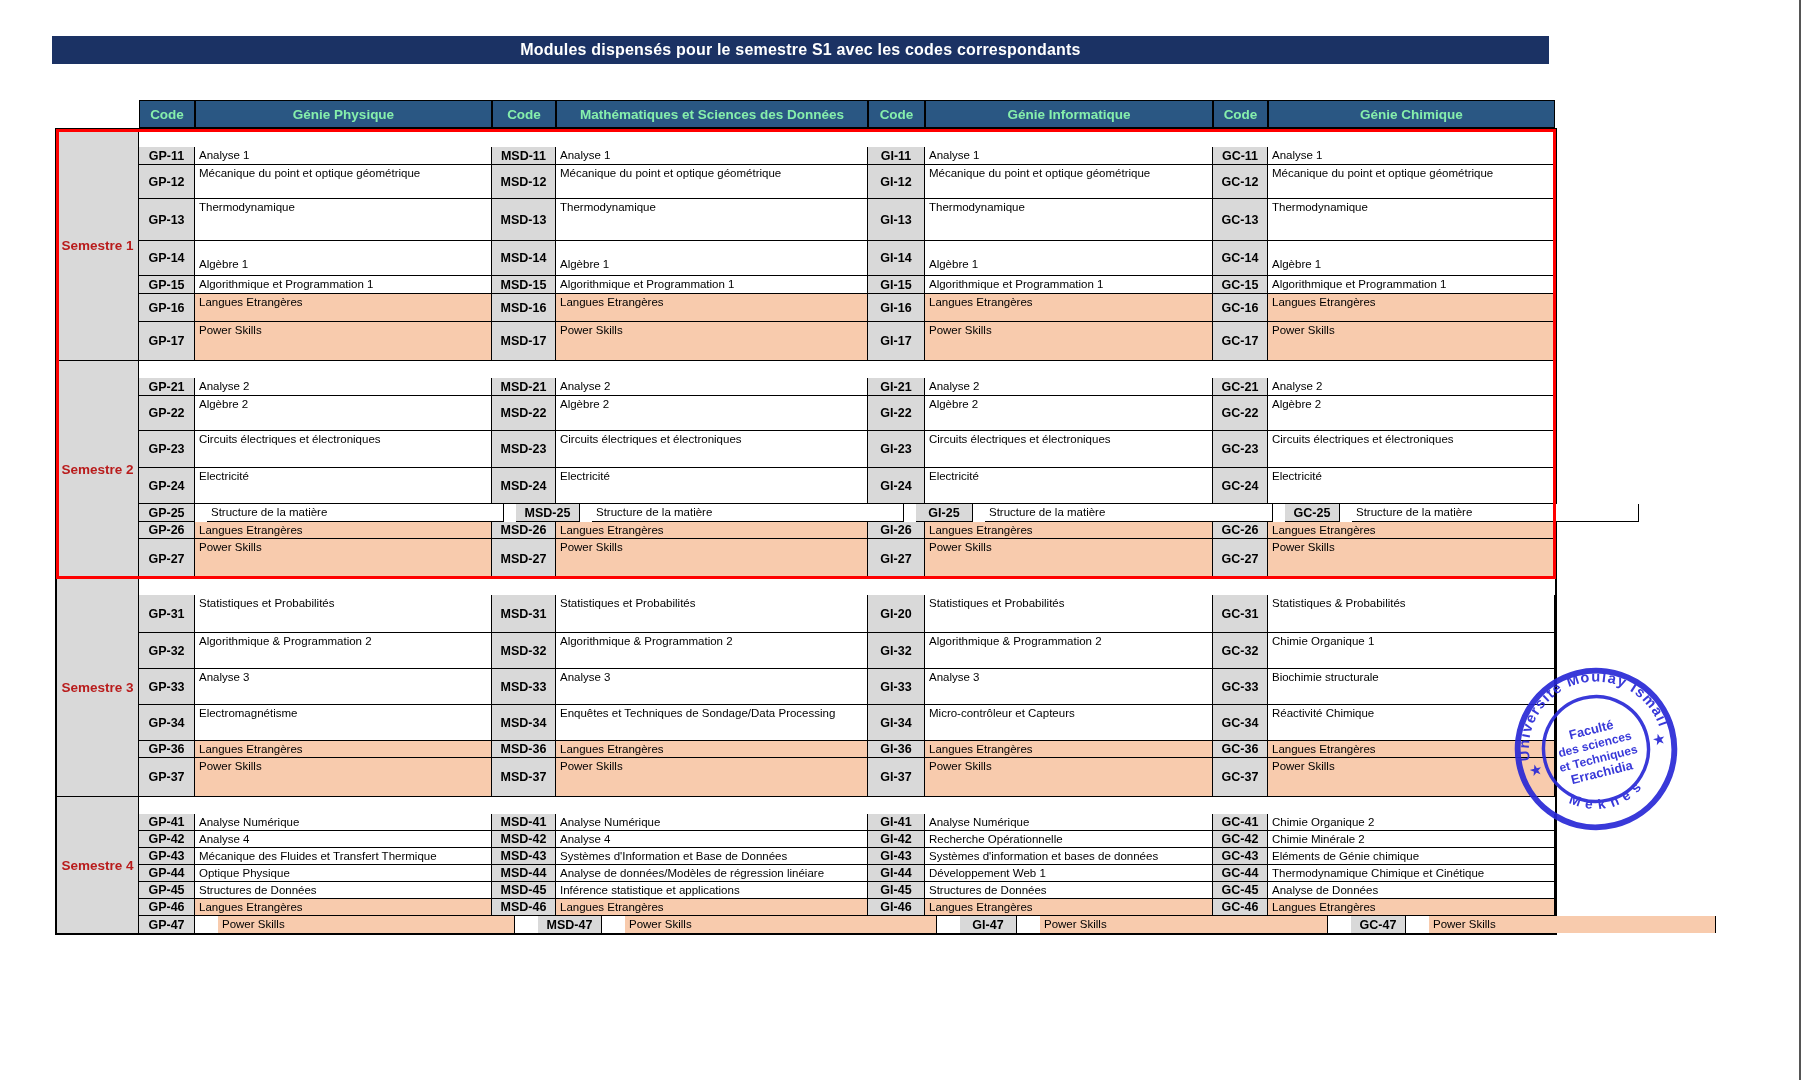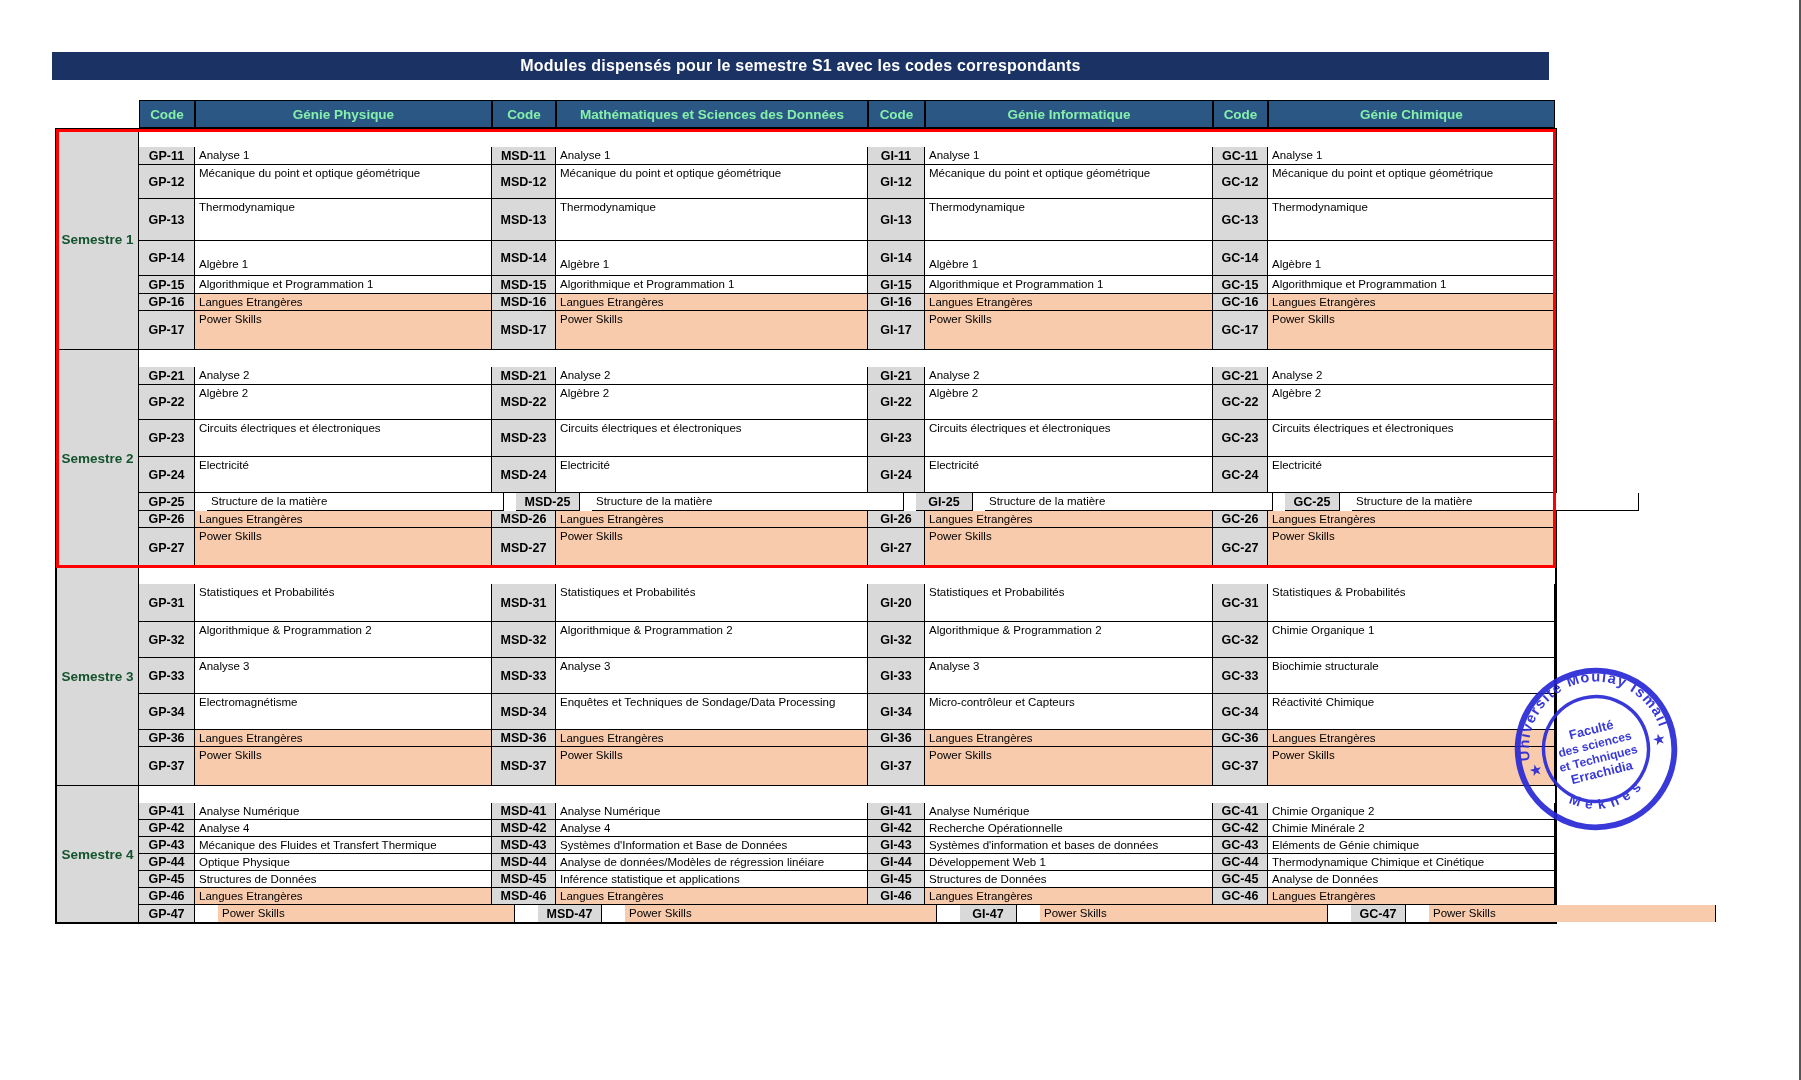--- a/index.html
+++ b/index.html
@@ -4,21 +4,21 @@
 <style>
   html,body{margin:0;padding:0;}
   body{
     width:1801px;height:1080px;background:#ffffff;overflow:hidden;
     font-family:"Liberation Sans", sans-serif;position:relative;
   }
   .page{position:relative;width:1801px;height:1080px;background:#fff;}
   .page-right-edge{position:absolute;right:0;top:0;width:2px;height:1080px;background:#555;}
 
   .title-bar{
-    position:absolute;left:52px;top:52px;width:1497px;height:28px;
+    position:absolute;left:52px;top:36px;width:1497px;height:28px;
     background:#1b3264;display:flex;align-items:center;justify-content:center;
   }
   .title-bar span{color:#fff;font-weight:bold;font-size:16px;letter-spacing:.2px;}
 
   .table-wrap{position:absolute;left:55px;top:100px;}
 
   .header-row{
     display:grid;margin-left:84px;
     grid-template-columns:56px 297px 64px 312px 57px 288px 55px 287px;
     height:28px;
@@ -31,21 +31,21 @@
   }
 
   .tbody{
     border:2px solid #000;width:1498px;box-sizing:content-box;background:#fff;
   }
   .sem-block{display:flex;border-bottom:1px solid #000;}
   .sem-block:last-child{border-bottom:none;}
   .sem-label{
     width:82px;min-width:82px;background:#d9d9d9;border-right:1px solid #000;
     box-sizing:border-box;display:flex;align-items:center;justify-content:center;
-    font-weight:bold;font-size:13.5px;color:#14532d;
+    font-weight:bold;font-size:13.5px;color:#b91c1c;
   }
   .rows{flex:1;margin-top:17px;}
   .row{
     display:grid;
     grid-template-columns:56px 297px 64px 312px 57px 288px 55px 287px;
   }
   .cell{
     border-right:1px solid #000;border-bottom:1px solid #000;
     box-sizing:border-box;overflow:hidden;
   }
@@ -138,21 +138,21 @@
               <div class="row" style="height: 18px;">
                 <div class="cell code-cell">GP-15</div>
                 <div class="cell mod-cell">Algorithmique et Programmation 1</div>
                 <div class="cell code-cell">MSD-15</div>
                 <div class="cell mod-cell">Algorithmique et Programmation 1</div>
                 <div class="cell code-cell">GI-15</div>
                 <div class="cell mod-cell">Algorithmique et Programmation 1</div>
                 <div class="cell code-cell">GC-15</div>
                 <div class="cell mod-cell">Algorithmique et Programmation 1</div>
               </div>
-              <div class="row hl" style="height: 17px;">
+              <div class="row hl" style="height: 28px;">
                 <div class="cell code-cell">GP-16</div>
                 <div class="cell mod-cell">Langues Etrangères</div>
                 <div class="cell code-cell">MSD-16</div>
                 <div class="cell mod-cell">Langues Etrangères</div>
                 <div class="cell code-cell">GI-16</div>
                 <div class="cell mod-cell">Langues Etrangères</div>
                 <div class="cell code-cell">GC-16</div>
                 <div class="cell mod-cell">Langues Etrangères</div>
               </div>
               <div class="row hl" style="height: 38px;">

